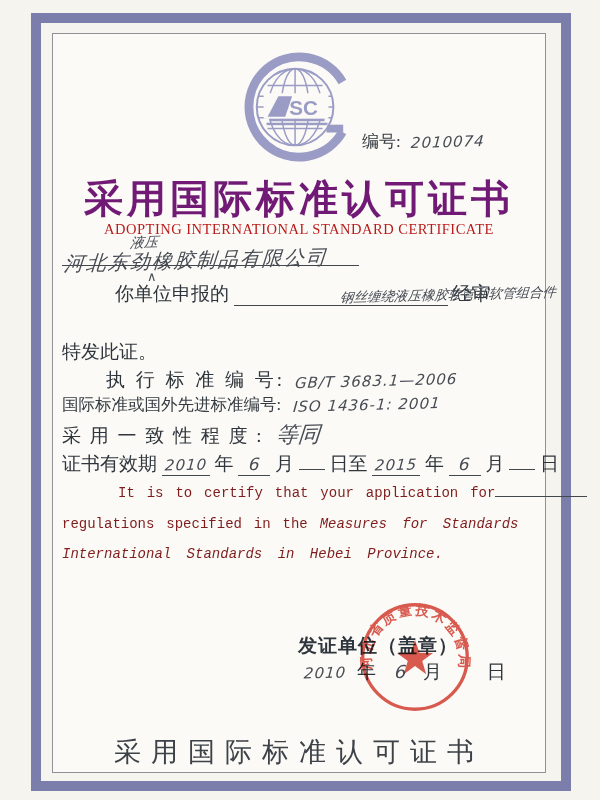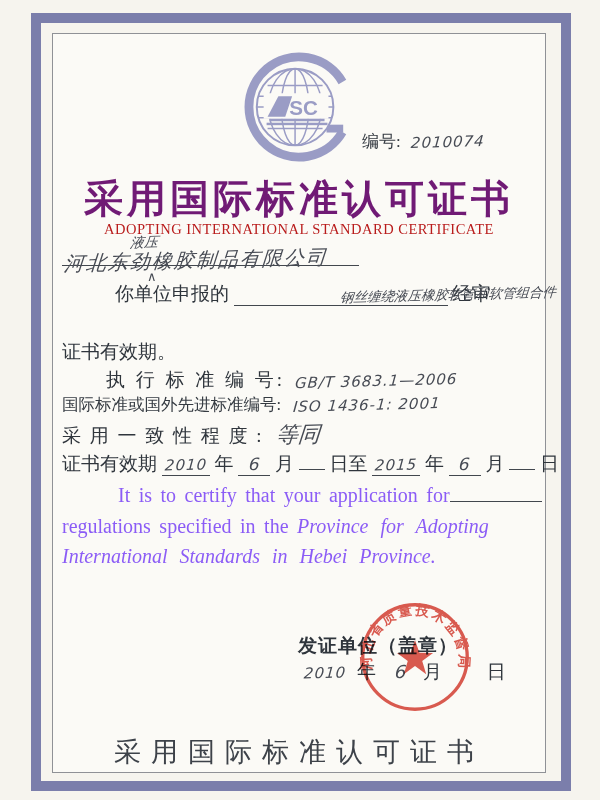--- a/index.html
+++ b/index.html
@@ -17,21 +17,21 @@
   .title{font-size:39px;font-weight:bold;letter-spacing:4px;color:#701a75;white-space:nowrap;}
   .subtitle{font-size:14.5px;letter-spacing:.5px;color:#b91c1c;}
   .footer{font-family:"Liberation Sans","DejaVu Sans",sans-serif;font-size:27px;
         letter-spacing:10px;color:#3d4249;font-weight:500;white-space:nowrap;}
   
   .hw{font-family:"DejaVu Sans",sans-serif;font-style:italic;color:#474b54;
         display:inline-block;transform:rotate(-1.5deg) skewX(-6deg);}
   .hw-num{font-size:15px;letter-spacing:1px;}
   .blank{display:inline-block;border-bottom:1.5px solid #42474e;text-align:center;
         vertical-align:baseline;height:1.15em;}
-  .eng{font-size:20px;word-spacing:3.5px;color:#8b5cf6;}
+  .eng{font-size:14px;word-spacing:3.5px;color:#7f1d1d;font-family:Liberation Mono, monospace;}
   .eng i{word-spacing:7px;}
   .caret{position:absolute;font-size:13px;color:#474b54;}
   .seal-wrap{mix-blend-mode:multiply;opacity:.88;}
   .nowrap{white-space:nowrap;}
 </style>
 </head>
 <body>
 
 <div class="page">
   <div class="border-outer"></div>
@@ -74,21 +74,21 @@
       </span>
     </div>
 
     <div class="abs serif19 nowrap" style="left:10px;top:248px;text-indent:53px;">
       <span>你单位申报的</span>
       <span class="blank" style="width:214px;text-align:left;">
         <span class="hw" style="font-size:13.5px;letter-spacing:0;">钢丝缠绕液压橡胶软管和软管组合件</span>
       </span>
       <span>经审</span>
     </div>
-    <div class="abs serif19" style="left:10px;top:306px;">证书有效期。</div>
+    <div class="abs serif19" style="left:10px;top:306px;">特发此证。</div>
 
     <div class="abs serif19 nowrap" style="left:10px;top:334px;">
       <span style="letter-spacing:3px;margin-left:44px;">执 行 标 准 编 号:</span>
       <span class="hw hw-num" style="margin-left:5px;">GB/T 3683.1—2006</span>
     </div>
     <div class="abs nowrap" style="left:10px;top:361px;font-size:16.5px;">
       <span>国际标准或国外先进标准编号:</span>
       <span class="hw hw-num" style="margin-left:8px;">ISO 1436-1: 2001</span>
     </div>
     <div class="abs serif19 nowrap" style="left:10px;top:387px;">
@@ -110,21 +110,21 @@
       <span>月</span>
       <span class="blank" style="width:26px;"></span>
       <span>日</span>
     </div>
 
     <div class="abs eng" style="left:10px;top:445px;width:474px;line-height:30.5px;">
       <div class="nowrap" style="text-indent:56px;">
         <span>It is to certify that your application for</span><span class="blank" style="width:92px;"></span>
       </div>
       <div class="nowrap">
-        <span>regulations specified in the </span><i>Province  for  Adopting</i>
+        <span>regulations specified in the </span><i>Measures  for  Standards</i>
       </div>
       <div class="nowrap">
         <i>International Standards in Hebei Province.</i>
       </div>
     </div>
 
     <div class="abs serif19 nowrap" style="left:246px;top:600px;font-weight:bold;letter-spacing:1px;">发证单位（盖章）</div>
     <div class="abs serif19 nowrap" style="left:252px;top:626px;z-index:2;">
       <span class="hw hw-num">2010</span>
       <span style="margin-left:6px;">年</span>

